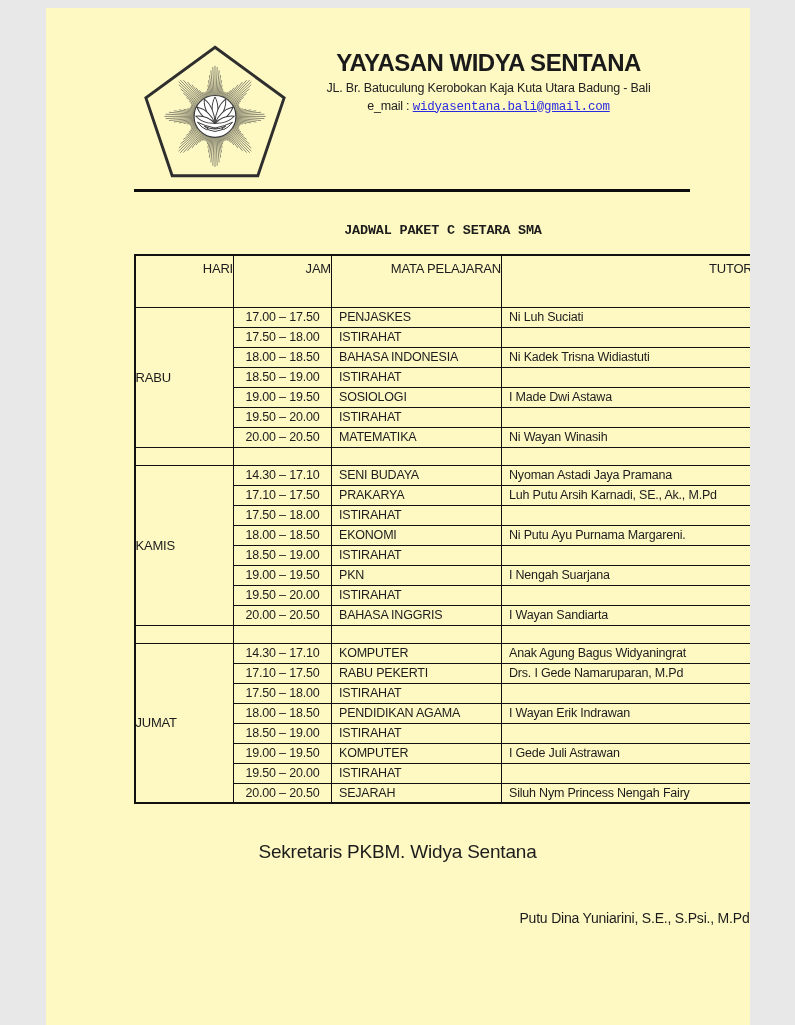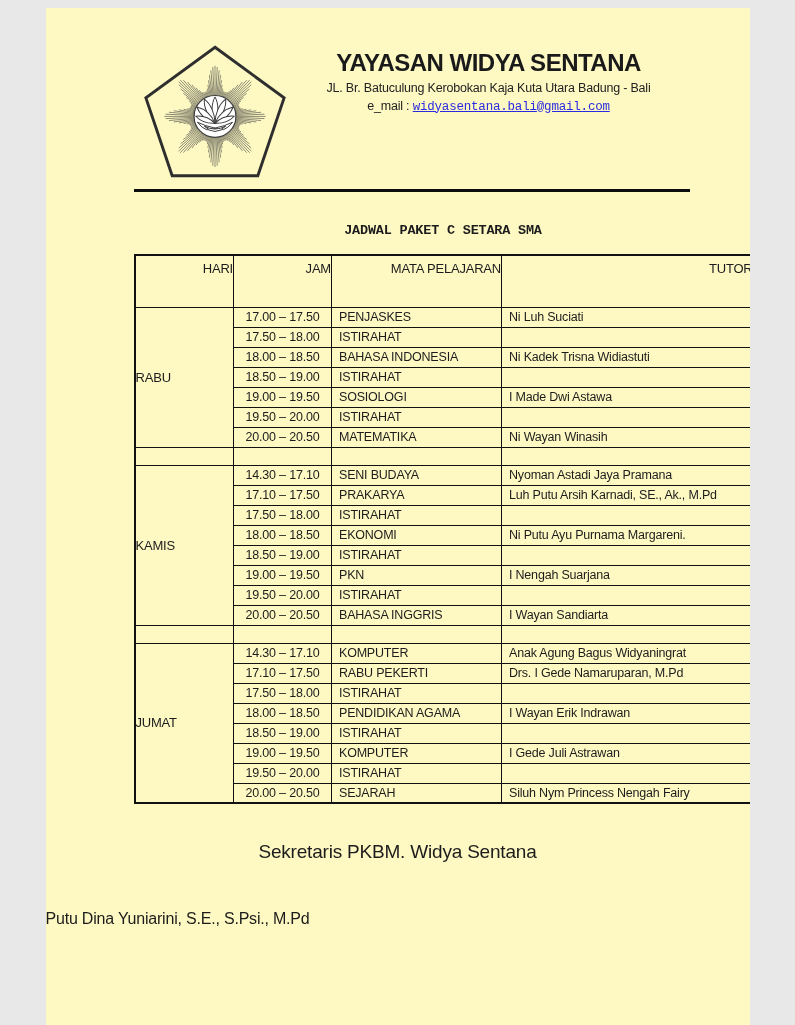--- a/index.html
+++ b/index.html
@@ -103,22 +103,22 @@
 
   
   .footer-role {
     margin-top: 37px;
     text-align: center;
     font-size: 19px;
     letter-spacing: -0.2px;
   }
   .footer-name {
     margin-top: 47px;
-    text-align: left;
-    font-size: 16px;
+    text-align: right;
+    font-size: 14px;
     letter-spacing: -0.2px;
   }
 </style>
 </head>
 <body>
 
 <div class="page">
 
   <div class="letterhead">
     <div class="logo-wrap">

